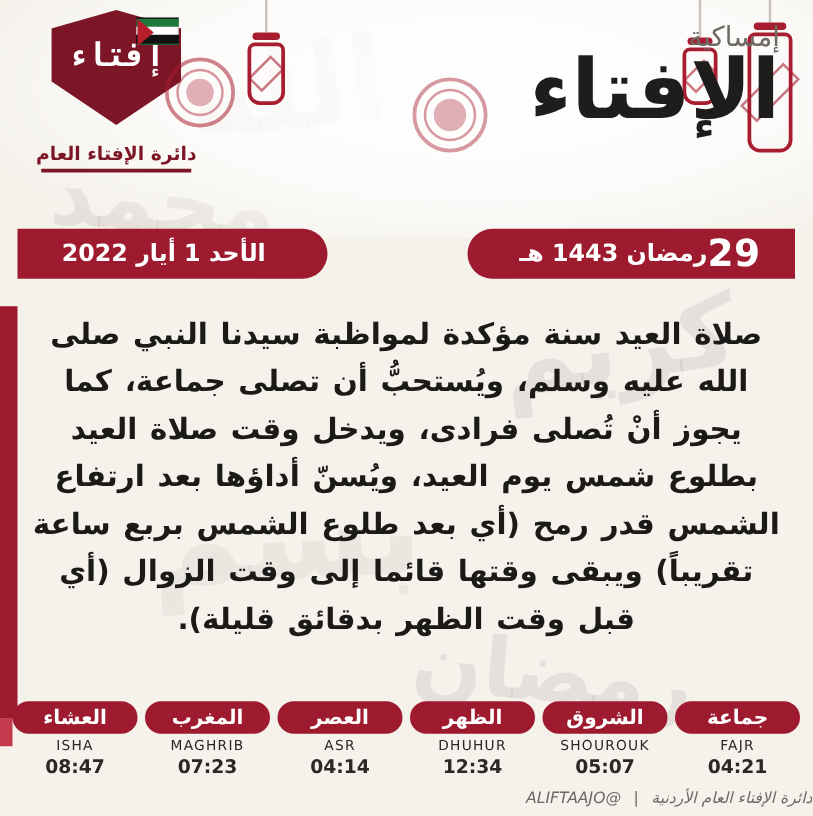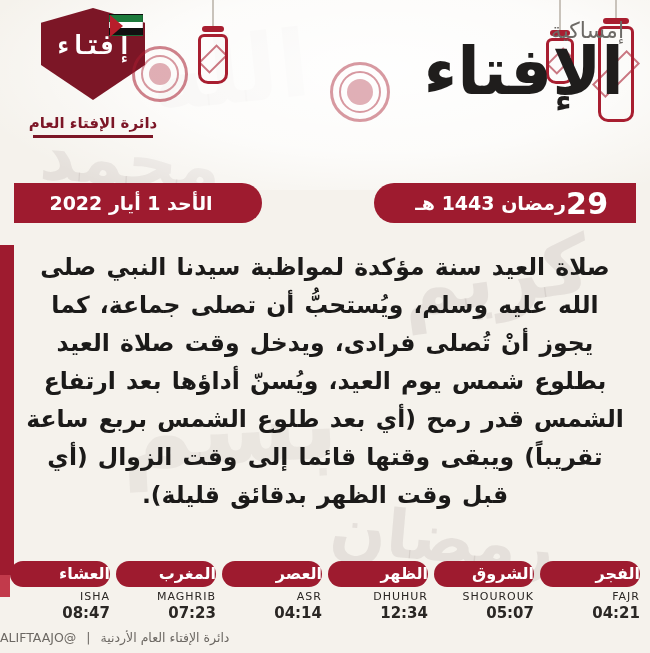--- a/index.html
+++ b/index.html
@@ -144,38 +144,38 @@
     word-spacing: 2px;
   }
 
   
   .prayer-strip {
     position: absolute; left: 0; right: 0; bottom: 34px; height: 58px;
     display: flex; justify-content: space-between; align-items: flex-start;
     padding: 0 10px;
   }
   .prayer {
-    width: 100px; text-align: right; color: #fff;
+    width: 100px; text-align: center; color: #fff;
   }
   .prayer .pill {
     background: #9e1b2f; border-radius: 16px; padding: 3px 0 4px;
     font-size: 16px; font-weight: bold; direction: rtl;
   }
   .prayer .en {
     font-size: 11px; font-weight: normal; color: #2a2724; letter-spacing: 1px;
     margin-top: 3px;
   }
   .prayer .time {
     font-size: 15px; color: #2a2724; font-weight: bold; margin-top: 1px;
   }
 
   
   .footer {
     position: absolute; bottom: 8px; left: 0; right: 0;
-    text-align: left; color: #6c6863; font-size: 12.5px; direction: rtl;
+    text-align: right; color: #6c6863; font-size: 12.5px; direction: rtl; font-style: italic;
   }
   .footer .sep { margin: 0 6px; }
 </style>
 </head>
 <body>
 
 <div id="card">
 
   <div class="wm wm1">الله</div>
   <div class="wm wm2">محمد</div>
@@ -252,21 +252,21 @@
       <div class="pill">الظهر</div>
       <div class="en">DHUHUR</div>
       <div class="time">12:34</div>
     </div>
     <div class="prayer">
       <div class="pill">الشروق</div>
       <div class="en">SHOUROUK</div>
       <div class="time">05:07</div>
     </div>
     <div class="prayer">
-      <div class="pill">الفجر</div>
+      <div class="pill">جماعة</div>
       <div class="en">FAJR</div>
       <div class="time">04:21</div>
     </div>
   </div>
 
   <div class="footer">
     <span>دائرة الإفتاء العام الأردنية</span>
     <span class="sep">|</span>
     <span>@ALIFTAAJO</span>
   </div>

